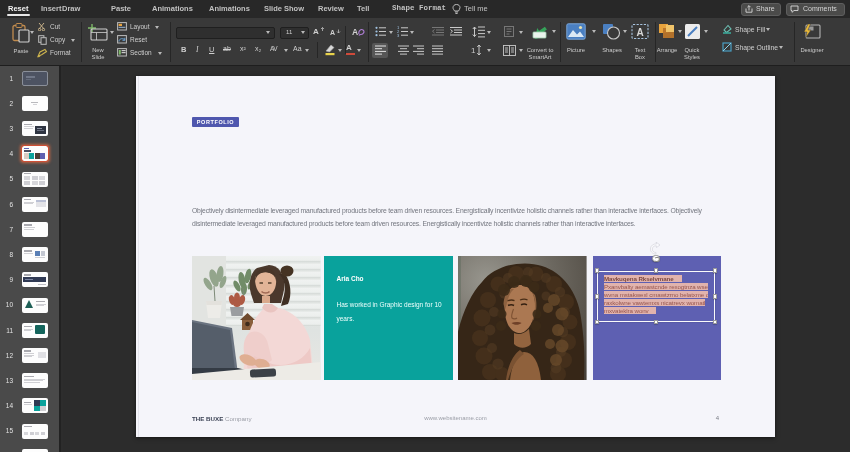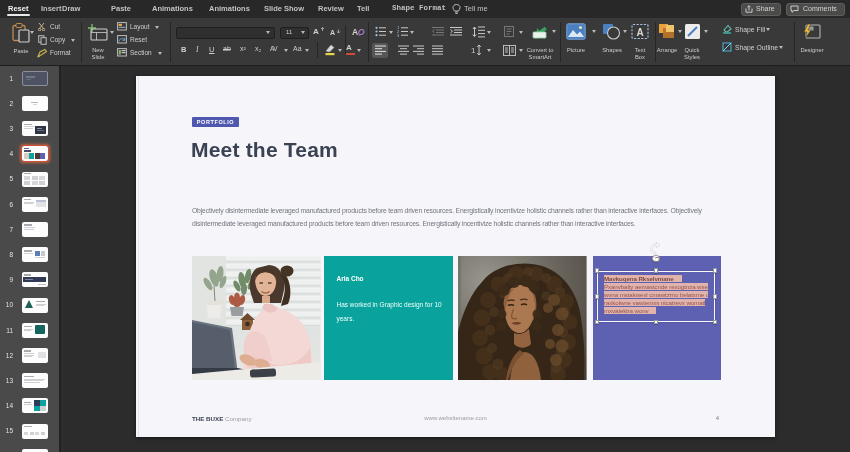--- a/index.html
+++ b/index.html
@@ -463,21 +463,20 @@
       <div class="abs" style="left:19px; top:8px; width:4.4px; height:3.6px; background:#cfcfd4;"></div>
     </div>
 
     <div class="thumb" style="top:382.8px; height:3.2px; border-radius:2px 2px 0 0;"></div>
   </div>
 
   <div id="canvas"></div>
   <div id="slide">
       <div class="abs" style="left:2px; top:0; width:1px; height:361px; background:#e4e4ec;"></div>
     <div id="badge">PORTFOLIO</div>
-    <div id="title">Meet the Team</div>
     <div id="bodytext">Objectively disintermediate leveraged manufactured products before team driven resources. Energistically incentivize holistic channels rather than interactive interfaces. Objectively<br>disintermediate leveraged manufactured products before team driven resources. Energistically incentivize holistic channels rather than interactive interfaces.</div>
 
     <div class="card" id="card1" style="left:56px; width:128.5px;">
       <svg width="128.5" height="124" viewBox="0 0 128.5 124">
         <defs>
           <linearGradient id="p1bg" x1="0" y1="0" x2="0" y2="1">
             <stop offset="0" stop-color="#e9eceb"></stop>
               <stop offset="0.6" stop-color="#dfe3e1"></stop>
               <stop offset="1" stop-color="#e8e7e3"></stop>
           </linearGradient>

